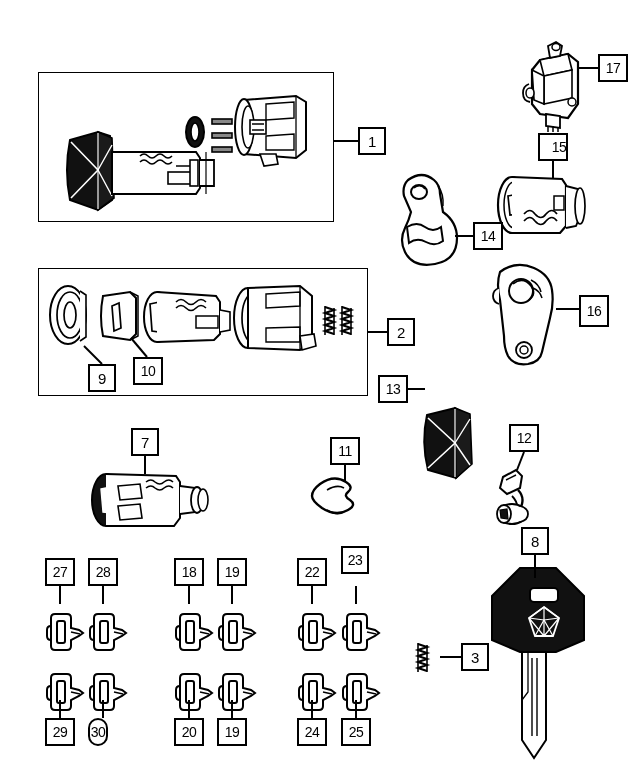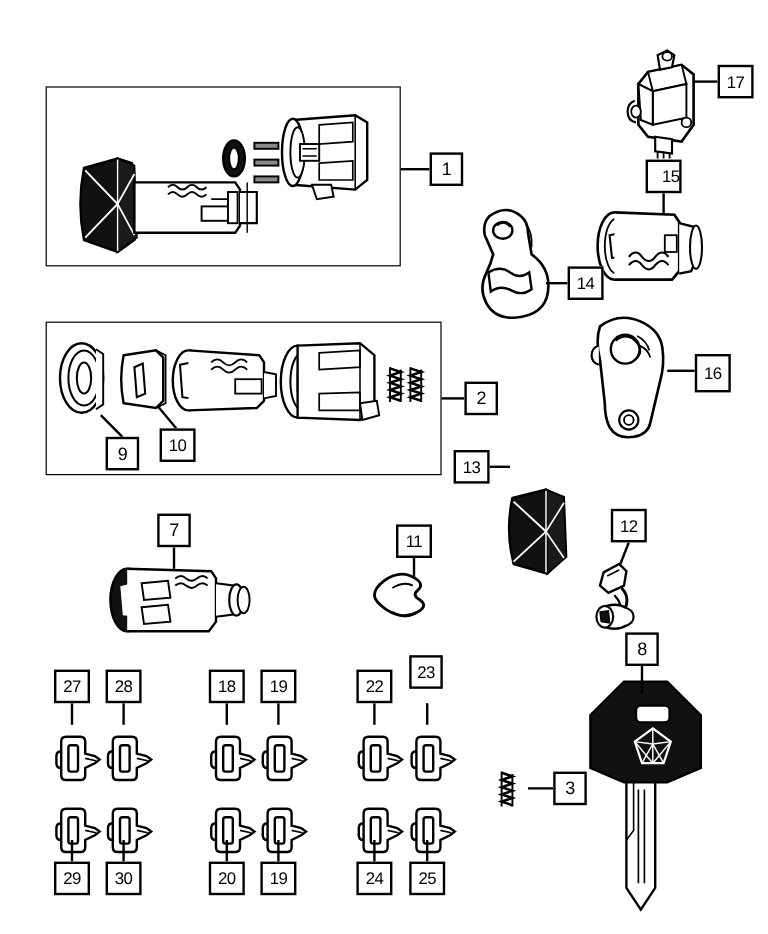--- a/index.html
+++ b/index.html
@@ -312,21 +312,21 @@
       <div class="callout sm" style="left: 217px; top: 558px; width: 30px; height: 28px;">19</div>
       <div class="callout sm" style="left: 174px; top: 718px; width: 30px; height: 28px;">20</div>
       <div class="callout sm" style="left: 217px; top: 718px; width: 30px; height: 28px;">19</div>
       <div class="callout sm" style="left: 297px; top: 558px; width: 30px; height: 28px;">22</div>
       <div class="callout sm" style="left: 341px; top: 546px; width: 28px; height: 28px;">23</div>
       <div class="callout sm" style="left: 297px; top: 718px; width: 30px; height: 28px;">24</div>
       <div class="callout sm" style="left: 341px; top: 718px; width: 30px; height: 28px;">25</div>
       <div class="callout sm" style="left: 45px; top: 558px; width: 30px; height: 28px;">27</div>
       <div class="callout sm" style="left: 88px; top: 558px; width: 30px; height: 28px;">28</div>
       <div class="callout sm" style="left: 45px; top: 718px; width: 30px; height: 28px;">29</div>
-      <div class="callout sm" style="left: 88px; top: 718px; width: 30px; height: 28px;">30</div>
+      <div class="callout sm" style="left: 88px; top: 718px; width: 20px; height: 28px; border-radius: 14px;">30</div>
     </div>
 
   <svg id="clipgrid" style="position:absolute;left:0;top:0;width:640px;height:778px;z-index:3;" viewBox="0 0 640 778">
       <use href="#clipshape" transform="translate(49,612)"></use>
       <use href="#clipshape" transform="translate(92,612)"></use>
       <use href="#clipshape" transform="translate(178,612)"></use>
       <use href="#clipshape" transform="translate(221,612)"></use>
       <use href="#clipshape" transform="translate(301,612)"></use>
       <use href="#clipshape" transform="translate(345,612)"></use>
       <use href="#clipshape" transform="translate(49,672)"></use>

